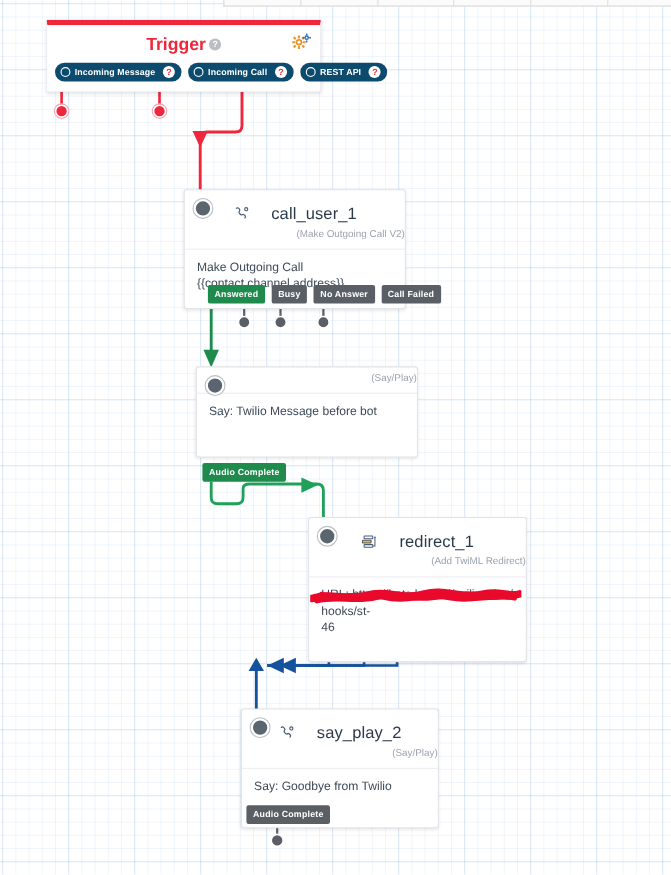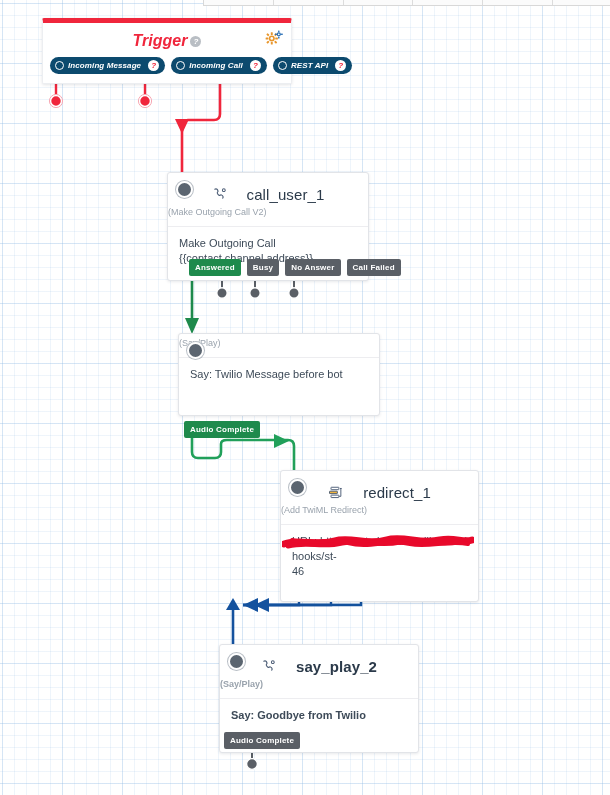--- a/index.html
+++ b/index.html
@@ -35,21 +35,21 @@
   .node{
     position:absolute;background:#ffffff;border:1px solid #e2e4e8;
     border-radius:3px;box-shadow:0 1px 3px rgba(30,40,60,.10);
     box-sizing:border-box;
   }
   .node-title{
     display:flex;align-items:center;justify-content:center;gap:20px;
     font-size:15px;color:#2b3a4a;padding-top:13px;letter-spacing:.1px;
   }
   .node-sub{
-    text-align:left;font-size:9px;color:#9aa3ad;margin-top:4px;padding-bottom:9px;
+    text-align:right;font-size:9px;color:#9aa3ad;margin-top:4px;padding-bottom:9px;
   }
   .node-body{
     border-top:1px solid #ededf0;padding:9px 11px 14px 11px;
     font-size:11px;color:#3d4a58;line-height:15px;word-break:break-all;
   }
   .in-port{
     position:absolute;left:8px;top:8px;width:13px;height:13px;border-radius:50%;
     background:#5b6570;border:2px solid #ffffff;box-shadow:0 0 0 1px #b9bfc6;
   }
   .port-icon{width:15px;height:15px;display:inline-block;vertical-align:-2px;}
@@ -63,21 +63,20 @@
   .chip.green{background:#1e8a4c;}
   .chip.grey{background:#5a5f66;}
   .chip.blue{background:#14529e;}
 
   
   #trigger-node{
     position:absolute;left:42px;top:18px;width:250px;
     background:#ffffff;border:1px solid #eceef1;border-radius:2px;
     border-top:5px solid #f0263c;box-shadow:0 1px 3px rgba(30,40,60,.12);
     box-sizing:border-box;
-    font-style:italic;
   }
   #trigger-title{
     text-align:center;font-size:16px;color:#f0263c;font-weight:bold;
     padding-top:9px;padding-bottom:7px;
   }
   #trigger-gear{position:absolute;right:8px;top:7px;width:18px;height:16px;}
   .help-badge{
     display:inline-block;width:11px;height:11px;border-radius:50%;
     background:#b9bec4;color:#ffffff;font-size:8px;line-height:11px;
     text-align:center;vertical-align:2px;margin-left:3px;font-weight:bold;
@@ -247,21 +246,21 @@
       <div>46</div>
     </div>
   </div>
 
   <svg id="redaction" viewBox="0 0 192 16">
     <path d="M2,10 C20,4 34,13 52,7 C70,2 84,12 104,6 C122,1 138,11 158,6 C172,3 182,9 190,6" stroke="#e8092b" stroke-width="7" fill="none" stroke-linecap="round"></path>
     <path d="M6,12 C26,7 40,14 60,9 C80,5 96,13 118,8 C136,4 154,12 176,8" stroke="#e8092b" stroke-width="5" fill="none" stroke-linecap="round"></path>
     <path d="M10,6 C30,11 48,3 66,9 C88,15 106,5 128,10 C146,14 166,6 186,10" stroke="#e8092b" stroke-width="4" fill="none" stroke-linecap="round"></path>
   </svg>
 
-  <div class="node" id="node-say-play-2" style="left:219px;top:644px;width:200px;font-weight:bold;">
+  <div class="node" id="node-say-play-2" style="left:219px;top:644px;width:180px;">
     <span class="in-port"></span>
     <div class="node-title">
       <svg class="port-icon" viewBox="0 0 16 16">
         <path d="M3 2.4c1.6-1 2.6.2 3.2 1.2.5.9.2 1.5-.4 2-.5.5-.3 1.1.6 2.2.9 1.1 1.6 1.4 2.1 1 .6-.5 1.2-.7 2-.1 1 .7 2 1.8.9 3.2" fill="none" stroke="#4a5b74" stroke-width="1.2" stroke-linecap="round"></path>
         <circle cx="12.6" cy="3.4" r="1.5" fill="none" stroke="#4a5b74" stroke-width="1.1"></circle>
       </svg>
       <span>say_play_2</span>
     </div>
     <div class="node-sub">(Say/Play)</div>
     <div class="node-body" style="padding-bottom:29px;">

